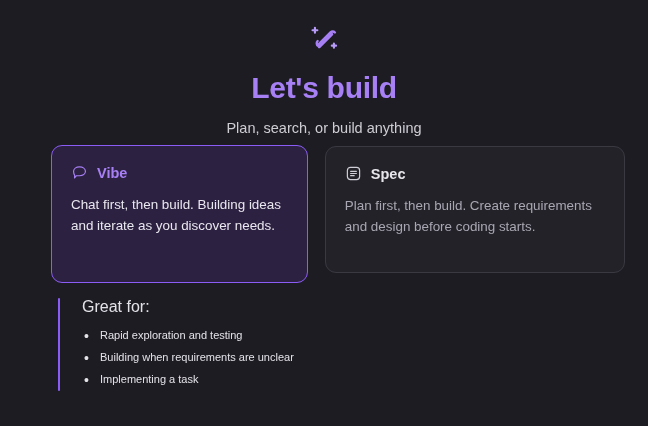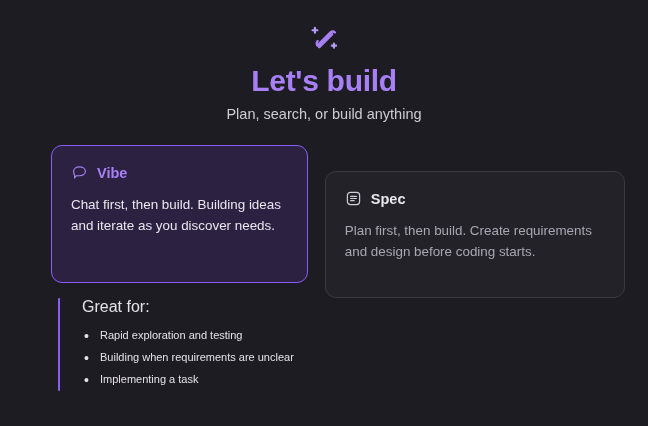--- a/index.html
+++ b/index.html
@@ -25,21 +25,21 @@
     margin: 0 auto 6px auto;
     width: 34px;
     height: 34px;
   }
   .page-title {
     font-size: 30px;
     font-weight: bold;
     color: #a780f5;
     letter-spacing: -0.3px;
     line-height: 1.05;
-    margin: 9px;
+    margin: 16px;
   }
   .page-subtitle {
     font-size: 14.5px;
     color: #cfcdd4;
     margin: 9px 0 0 0;
     font-weight: normal;
   }
 
   
   .cards {
@@ -60,21 +60,21 @@
     width: 280px;
     height: 138px;
     background: #2d2141;
     border: 1.5px solid #8b5cf6;
   }
   .card-spec {
     width: 328px;
     height: 127px;
     background: #232229;
     border: 1px solid #3a3942;
-    margin-top: 26px;
+    margin-top: 1px;
   }
   .card-head {
     display: flex;
     align-items: center;
     gap: 9px;
     margin-bottom: 14px;
   }
   .card-title {
     font-size: 14.5px;
     font-weight: bold;

